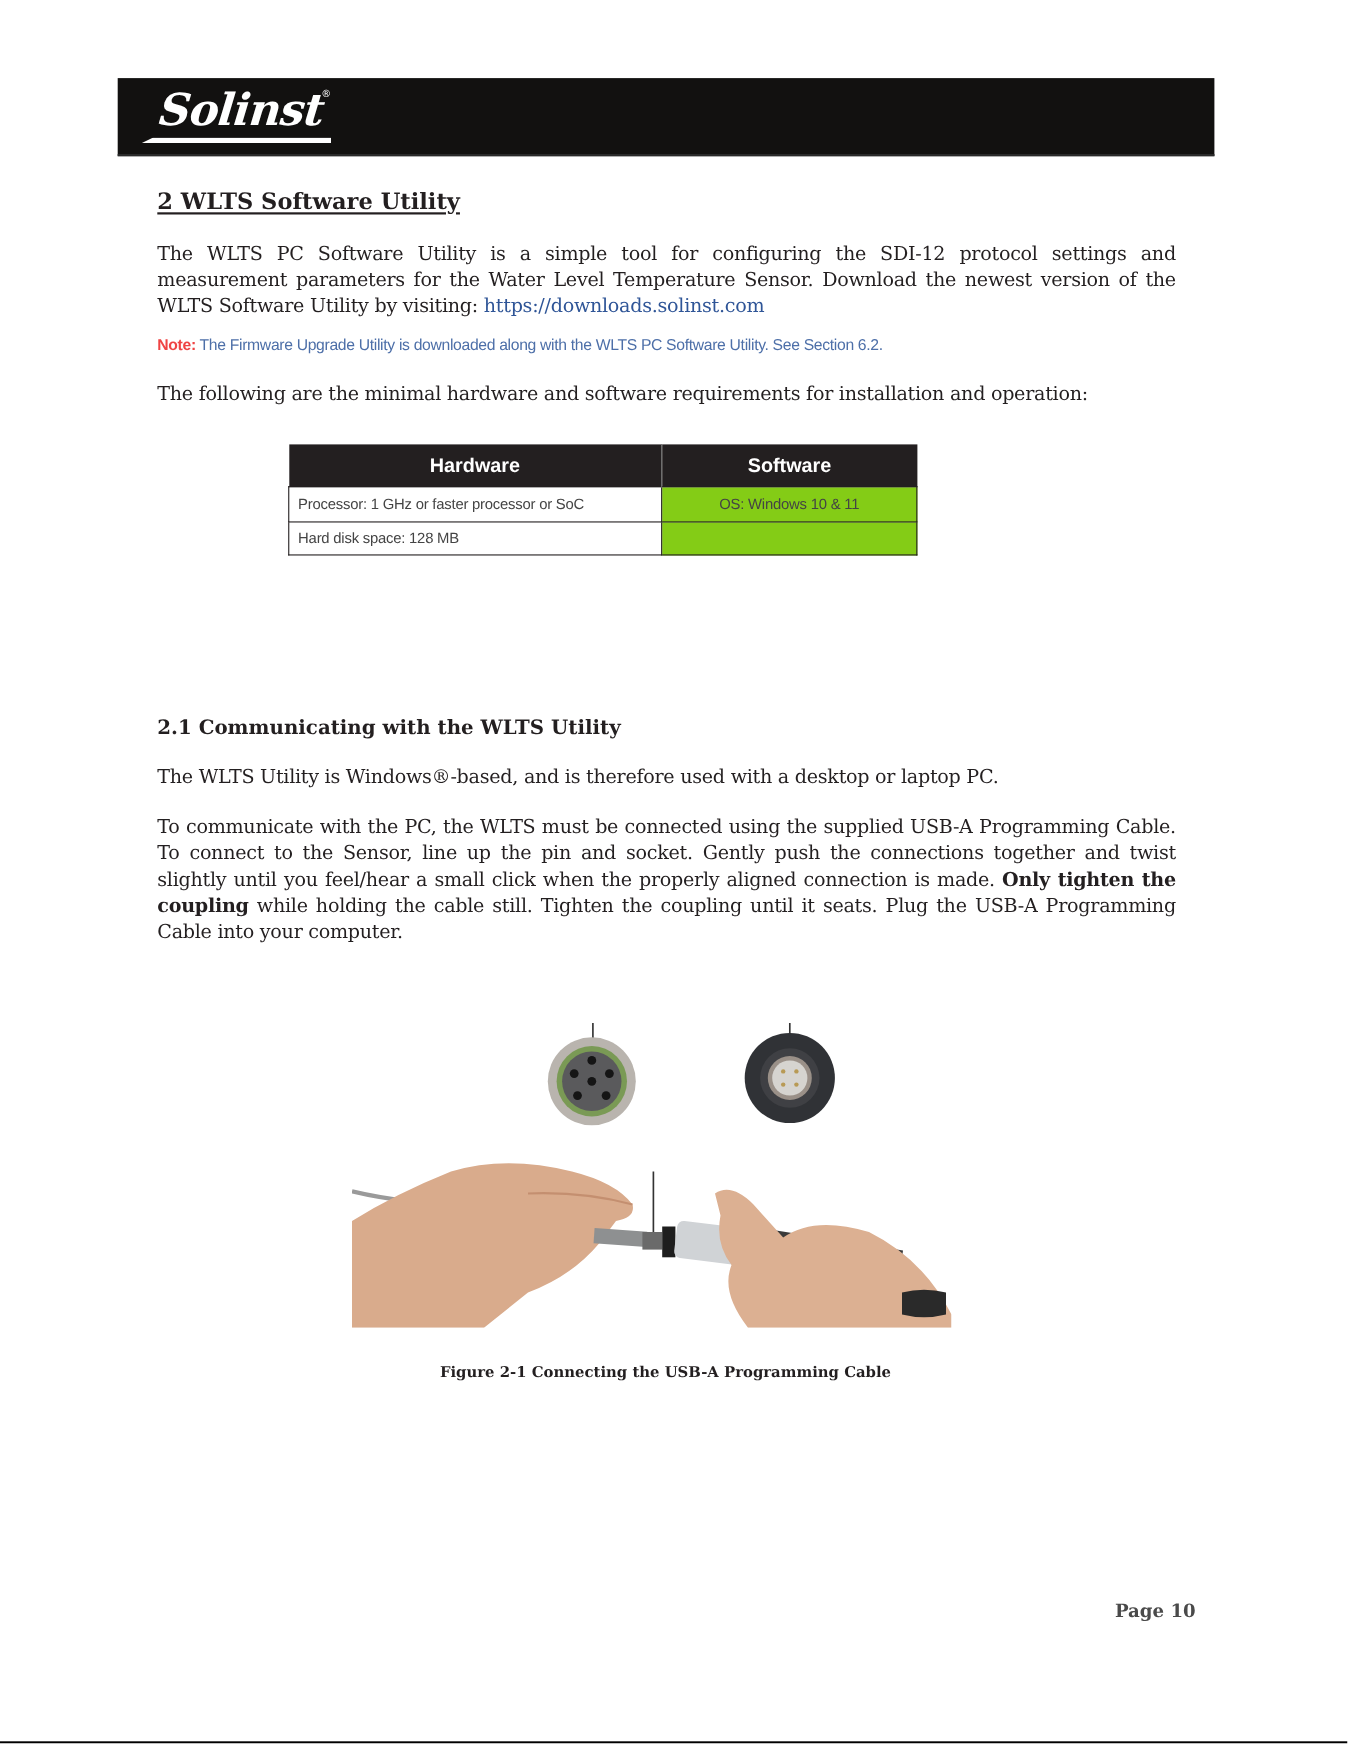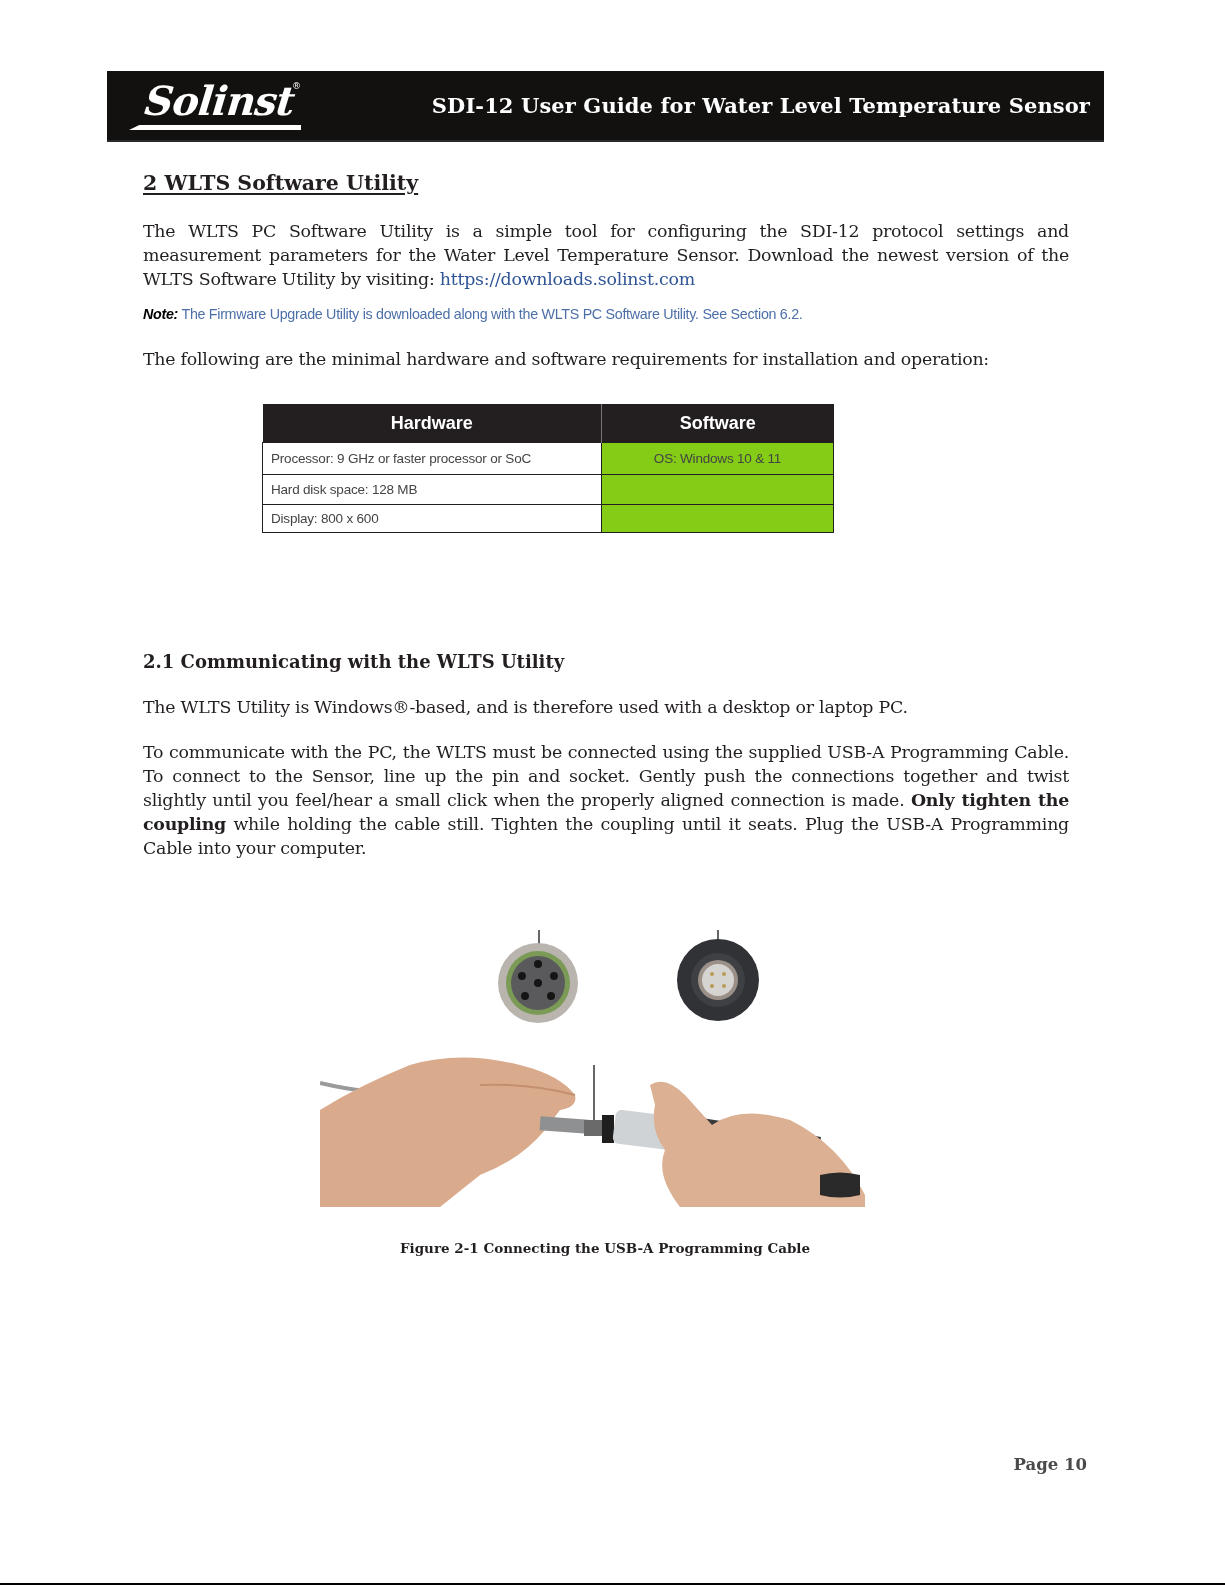--- a/index.html
+++ b/index.html
@@ -37,21 +37,21 @@
   }
   .para {
     position: absolute; left: 143px; width: 926px; font-size: 17.4px; line-height: 24px;
     text-align: justify; color: #231f20; letter-spacing: -0.25px;
   }
   .para .link { color: #2f5597; }
   .note {
     position: absolute; left: 143px; top: 306px; font-family: "Liberation Sans", "DejaVu Sans", sans-serif;
     font-size: 14.3px; color: #4d6fa8; letter-spacing: -0.3px;
   }
-  .note b { font-weight: bold; color: #000000; font-style: italic; }
+  .note b { font-weight: bold; color: #ef4444; }
   .req-table {
     position: absolute; left: 262px; top: 404px; width: 572px; border-collapse: collapse;
     font-family: "Liberation Sans", "DejaVu Sans", sans-serif;
   }
   .req-table th {
     background: #231f20; color: #ffffff; font-weight: bold; font-size: 18px; height: 36px;
     text-align: center; border-right: 1px solid #777;
   }
   .req-table th:last-child { border-right: none; }
   .req-table td {
@@ -83,21 +83,20 @@
 </style>
 </head>
 <body>
 
 <div class="header">
   <div class="logo">
     <span class="logo-text">Solinst</span>
     <span class="logo-reg">®</span>
     <div class="logo-underline"></div>
   </div>
-  <div class="header-title">SDI-12 User Guide for Water Level Temperature Sensor</div>
 </div>
 
 <div class="h1">2 WLTS Software Utility</div>
 
 <div class="para" style="top:219px;">
   <span>The WLTS PC Software Utility is a simple tool for configuring the SDI-12 protocol settings and measurement parameters for the Water Level Temperature Sensor. Download the newest version of the WLTS Software Utility by visiting:</span><a class="link"> https://downloads.solinst.com</a>
 </div>
 
 <div class="note">
   <b>Note:</b><span> The Firmware Upgrade Utility is downloaded along with the WLTS PC Software Utility. See Section 6.2.</span>
@@ -107,29 +106,25 @@
 
 <table class="req-table">
   <thead>
     <tr>
       <th>Hardware</th>
       <th>Software</th>
     </tr>
   </thead>
   <tbody>
     <tr class="r0">
-      <td class="hw">Processor: 9 GHz or faster processor or SoC</td>
+      <td class="hw">Processor: 1 GHz or faster processor or SoC</td>
       <td class="sw">OS: Windows 10 &amp; 11</td>
     </tr>
     <tr class="r2">
       <td class="hw">Hard disk space: 128 MB</td>
-      <td class="sw"></td>
-    </tr>
-    <tr class="r3">
-      <td class="hw">Display: 800 x 600</td>
       <td class="sw"></td>
     </tr>
   </tbody>
 </table>
 
 <div class="h2">2.1 Communicating with the WLTS Utility</div>
 
 <div class="para" style="top:695px;">The WLTS Utility is Windows®-based, and is therefore used with a desktop or laptop PC.</div>
 
 <div class="para" style="top:740px;">

